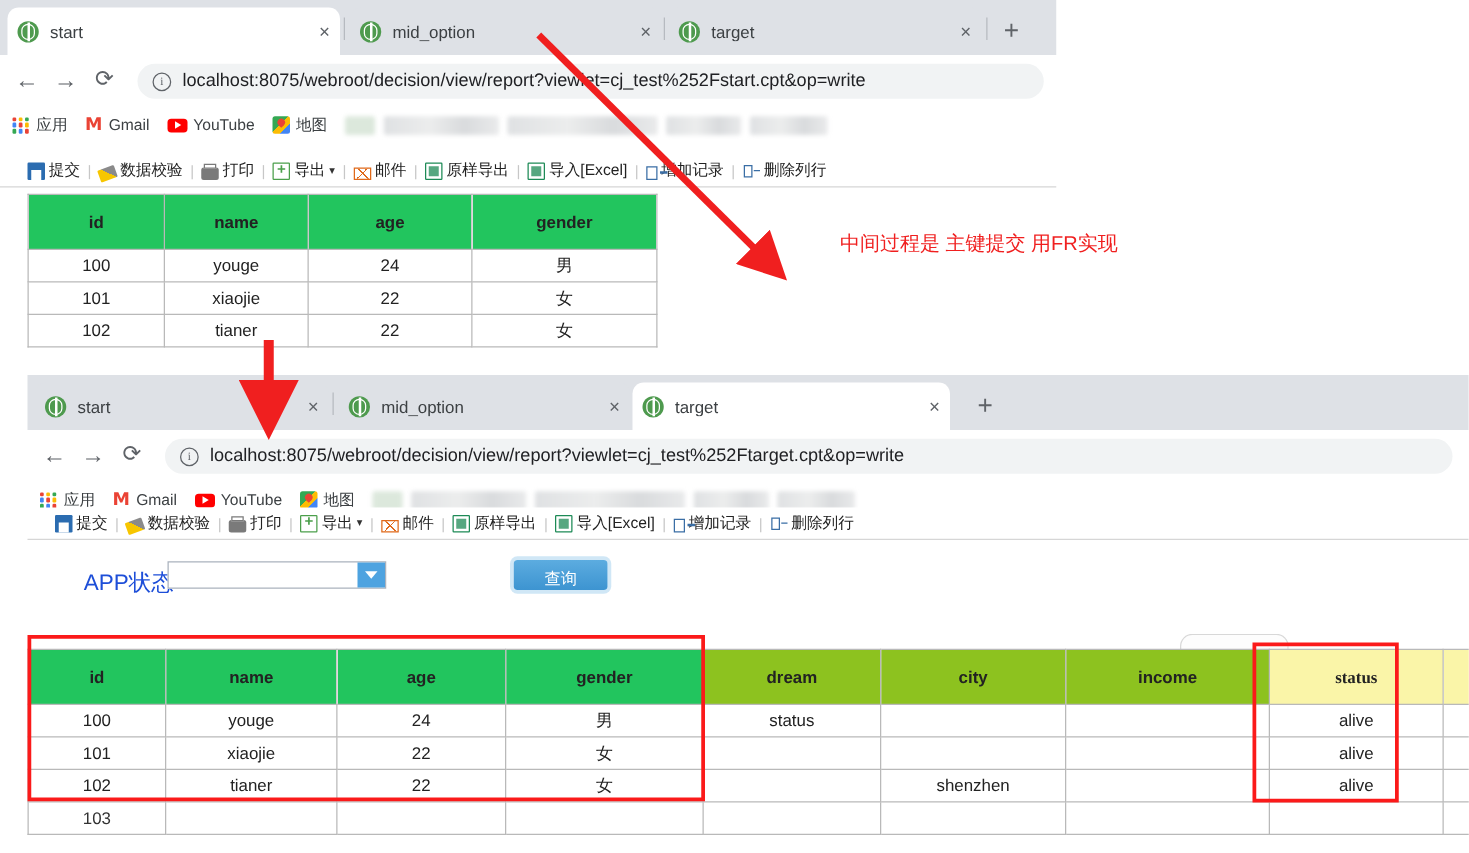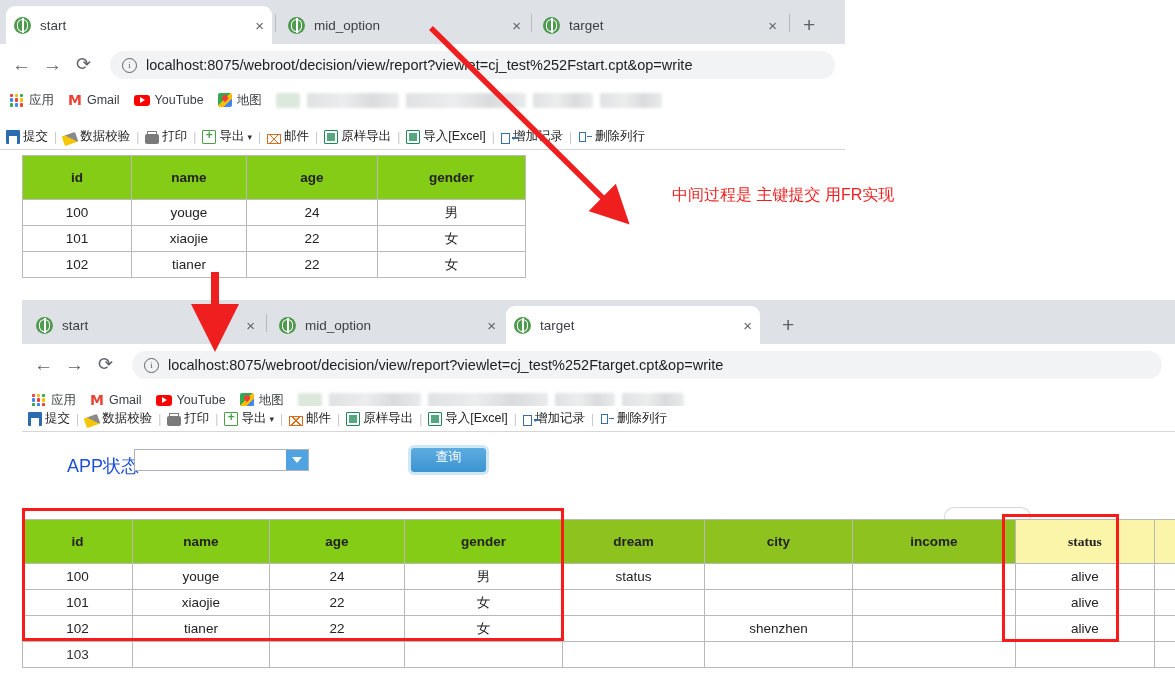--- a/index.html
+++ b/index.html
@@ -56,21 +56,21 @@
   .mapic{width:14px;height:14px;margin-right:5px;position:relative;overflow:hidden;border-radius:2px;
          background:linear-gradient(135deg,#34a853 0 45%,#fbbc04 45% 70%,#4285f4 70% 100%);}
   .mapic:after{content:"";position:absolute;left:4px;top:2px;width:6px;height:6px;
         background:#ea4335;border-radius:50% 50% 50% 0;transform:rotate(-45deg);}
   .blur{height:15px;border-radius:2px;margin-right:7px;
         background:linear-gradient(90deg,#dfe1e3,#eceded 40%,#d9dbdd 70%,#e9eaeb);
         filter:blur(1.6px);}
 
   
   .frbar{position:absolute;left:0;height:26px;background:#fff;border-bottom:1px solid #d6d6d6;
-         display:flex;align-items:center;padding-left:6px;box-sizing:border-box;}
+         display:flex;align-items:center;padding-left:22px;box-sizing:border-box;}
   .fritem{display:flex;align-items:center;font-size:12.5px;color:#222;white-space:nowrap;}
   .frsep{color:#c7c7c7;margin:0 6px;font-size:12px;}
   .ficon{width:14px;height:14px;margin-right:3px;flex:0 0 auto;display:inline-block;position:relative;}
   .ic-save{background:#2b6cb0;border-radius:1px;}
   .ic-save:after{content:"";position:absolute;left:3px;top:6px;width:8px;height:8px;background:#fff;}
   .ic-check{background:linear-gradient(45deg,#f7c600 55%,#8a8a8a 55%);transform:rotate(-20deg);
             border-radius:1px;height:10px;top:2px;}
   .ic-print{background:#7a7a7a;border-radius:2px;height:10px;top:2px;}
   .ic-print:after{content:"";position:absolute;left:2px;top:-3px;width:10px;height:4px;background:#fff;
             border:1px solid #7a7a7a;box-sizing:border-box;}
@@ -88,37 +88,37 @@
   .ic-delrow:before{content:"";position:absolute;left:1px;top:2px;width:7px;height:10px;
             border:1.4px solid #3a6ea5;box-sizing:border-box;}
   .ic-delrow:after{content:"";position:absolute;left:9px;top:6px;width:5px;height:1.6px;background:#3a6ea5;}
   .caretdn{font-size:9px;margin-left:3px;color:#333;}
 
   
   table.rep{border-collapse:collapse;position:absolute;table-layout:fixed;}
   table.rep th,table.rep td{border:1px solid #b9b9b9;font-size:13.5px;color:#222;
         text-align:center;padding:0;height:26px;box-sizing:border-box;overflow:hidden;white-space:nowrap;}
   table.rep th{font-weight:bold;font-size:13.5px;height:44px;}
-  th.org{background:#84cc16;}
+  th.org{background:#22c55e;}
   th.grn{background:#8dc21f;}
   th.ylw{background:#faf5a8;}
   td.cellsel{border:1.6px solid #2f2f2f;background:#fff;}
   td.cellsel2{border:1.6px solid #8ab4e8;background:#fff;}
   tr.emptyrow td{color:#333;}
 
   
   .qlabel{position:absolute;font-size:18px;color:#1d4ed8;}
   .qselect{position:absolute;height:22px;border:1px solid #aab2bd;background:#fff;
            box-sizing:border-box;display:flex;align-items:center;}
   .qselect .arrowbox{width:22px;height:100%;background:#4ea3e0;margin-left:auto;
            display:flex;align-items:center;justify-content:center;}
   .qselect .arrowbox span{border-left:5px solid transparent;border-right:5px solid transparent;
            border-top:6px solid #fff;display:block;}
   .qbtn{position:absolute;height:24px;background:linear-gradient(#5cace0,#3d94d1);
-        border-radius:3px;color:#fff;font-size:13px;display:flex;align-items:flex-start;
+        border-radius:3px;color:#fff;font-size:13px;display:flex;align-items:flex-end;
         justify-content:center;box-shadow:0 0 0 3px rgba(120,185,230,.35);}
 
   
   .annot{position:absolute;color:#f01f1f;font-size:16px;white-space:nowrap;}
   svg.overlay{position:absolute;left:0;top:0;width:1175px;height:682px;pointer-events:none;}
   .redbox{position:absolute;border:3px solid #fb1a1a;box-sizing:border-box;}
   .curvedec{position:absolute;border:1px solid #d8d8d8;border-bottom:none;
         border-radius:10px 10px 0 0;background:#fdfdfd;}
 </style>
 </head>

